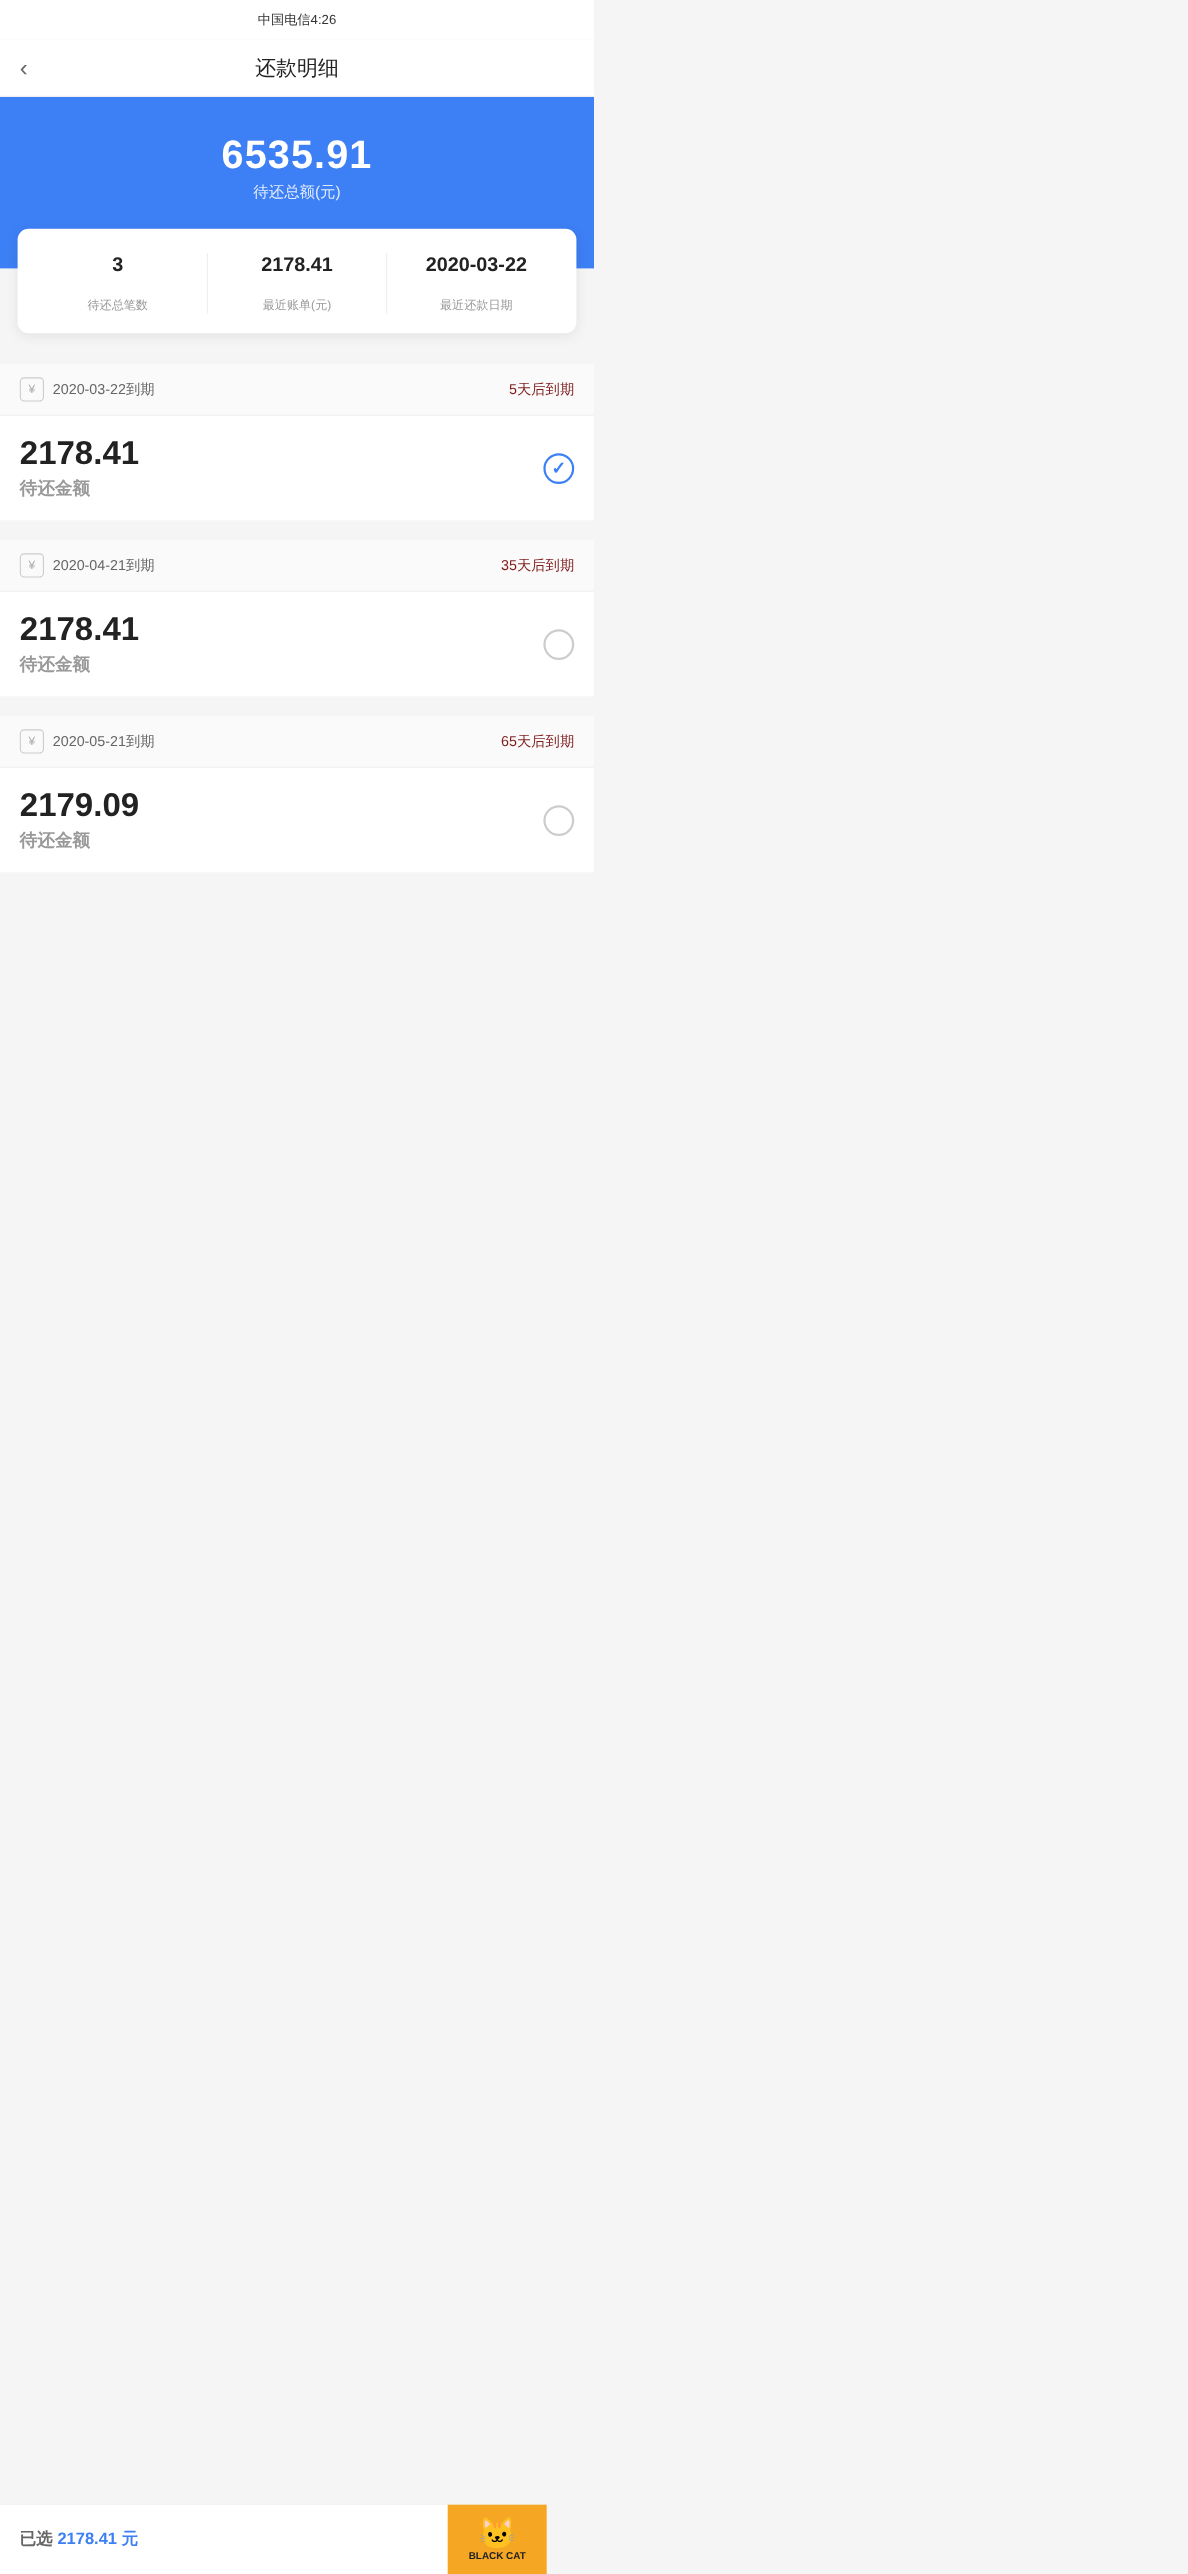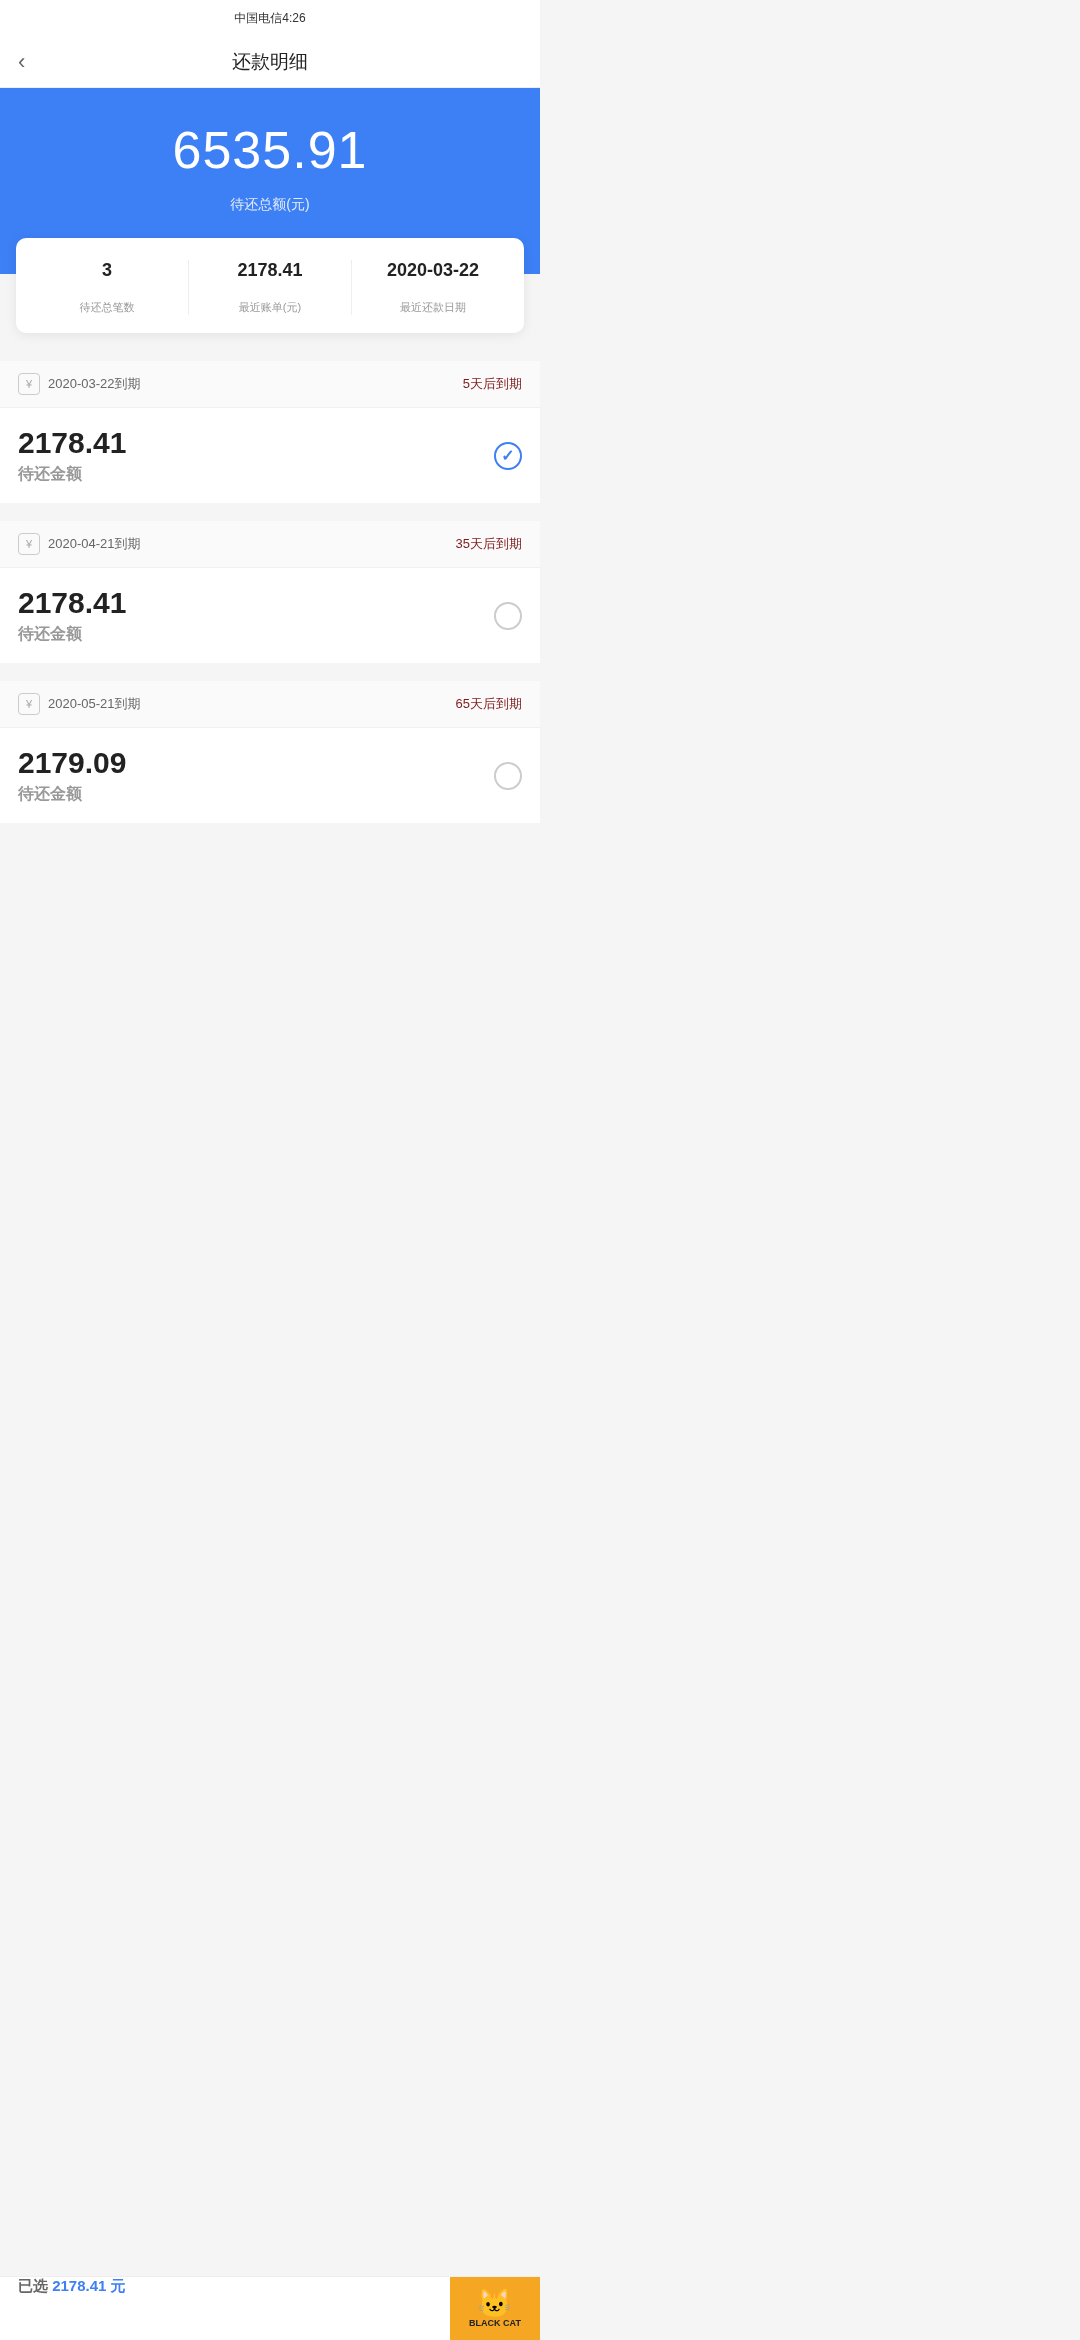--- a/index.html
+++ b/index.html
@@ -57,29 +57,29 @@
       color: #222;
     }
 
     
     .blue-banner {
       background: #3d7ff5;
       padding: 32px 20px 60px;
       text-align: center;
     }
     .blue-banner .amount {
-      font-size: 52px;
-      font-weight: 400;
+      font-size: 36px;
+      font-weight: 700;
       color: #fff;
       letter-spacing: 1px;
     }
     .blue-banner .label {
       font-size: 14px;
       color: rgba(255,255,255,0.85);
-      margin-top: 16px;
+      margin-top: 4px;
     }
 
     
     .summary-card {
       background: #fff;
       border-radius: 10px;
       margin: -36px 16px 0;
       padding: 22px 10px 18px;
       display: flex;
       justify-content: space-around;
@@ -183,25 +183,25 @@
       color: #3d7ff5;
       font-size: 16px;
       font-weight: bold;
     }
 
     
     .bottom-bar {
       position: fixed;
       bottom: 0;
       left: 0;
-      width: 540px;
+      width: 497px;
       height: 64px;
       background: #fff;
       display: flex;
-      align-items: flex-start;
+      align-items: center;
       border-top: 1px solid #eee;
       z-index: 100;
     }
     .bottom-selected {
       flex: 1;
       padding: 0 18px;
       font-size: 15px;
       color: #666;
     }
     .bottom-selected span {

